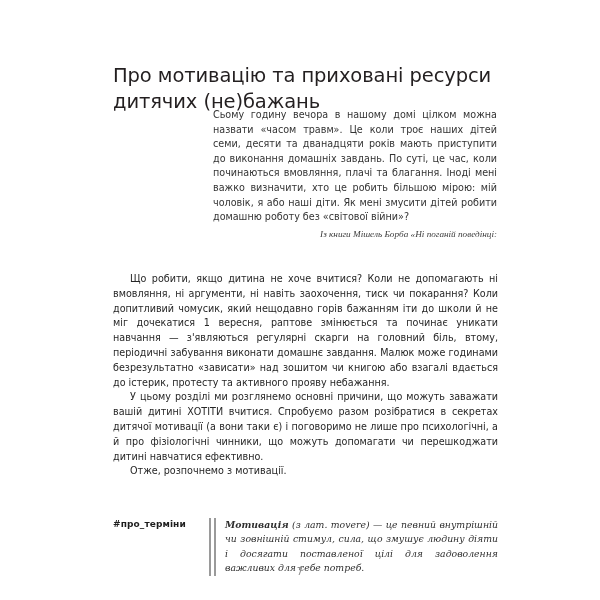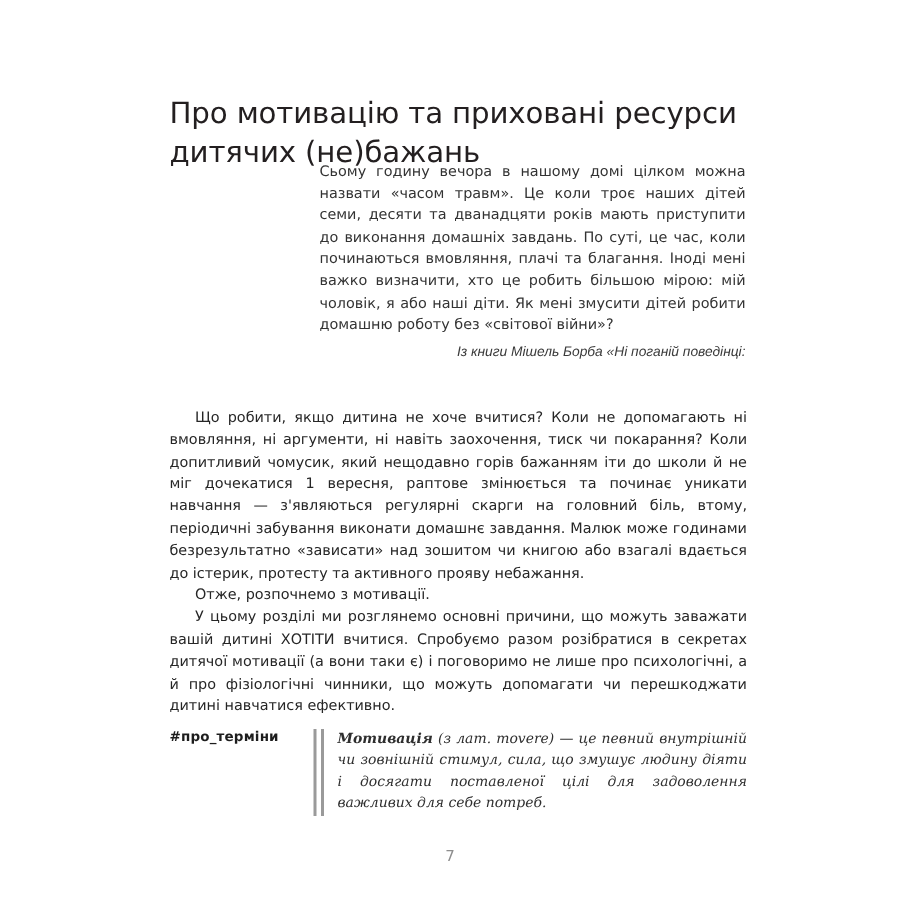--- a/index.html
+++ b/index.html
@@ -69,21 +69,21 @@
     font-family: "DejaVu Sans", sans-serif;
     font-size: 9.6px;
     line-height: 14.6px;
     text-align: justify;
     color: #333333;
     margin: 0;
     hyphens: none;
   }
   .epigraph-source {
     margin: 2px 0 0 0;
-    font-family: Liberation Sans, sans-serif;
+    font-family: Liberation Serif, serif;
     font-style: italic;
     font-size: 9.2px;
     line-height: 14.6px;
     text-align: right;
     color: #3a3a3a;
   }
   .epigraph-source .src-line { display: block; }
 
   
   .body-copy {
@@ -100,21 +100,21 @@
     text-align: justify;
     text-indent: 17px;
     color: #262626;
     hyphens: auto;
   }
 
   
   .term-block {
     position: absolute;
     left: 113px;
-    top: 486px;
+    top: 518px;
     width: 385px;
     display: flex;
     align-items: flex-start;
   }
   .term-tag {
     flex: 0 0 auto;
     width: 96px;
     font-family: "DejaVu Sans", sans-serif;
     font-size: 9px;
     font-weight: bold;
@@ -181,22 +181,22 @@
     <div class="epigraph-body">
       <p class="epigraph-text">Сьому годину вечора в нашому домі цілком можна назвати «часом травм». Це коли троє наших дітей семи, десяти та дванадцяти років мають приступити до виконання домашніх завдань. По суті, це час, коли починаються вмовляння, плачі та благання. Іноді мені важко визначити, хто це робить більшою мірою: мій чоловік, я або наші діти. Як мені змусити дітей робити домашню роботу без «світової війни»?</p>
       <p class="epigraph-source">
         <span class="src-line">Із книги Мішель Борба «Ні поганій поведінці:</span>
       </p>
     </div>
   </div>
 
   <div class="body-copy">
     <p>Що робити, якщо дитина не хоче вчитися? Коли не допомагають ні вмовляння, ні аргументи, ні навіть заохочення, тиск чи покарання? Коли допитливий чомусик, який нещодавно горів бажанням іти до школи й не міг дочекатися 1 вересня, раптове змінюється та починає уникати навчання — з'являються регулярні скарги на головний біль, втому, періодичні забування виконати домашнє завдання. Малюк може годинами безрезультатно «зависати» над зошитом чи книгою або взагалі вдається до істерик, протесту та активного прояву небажання.</p>
+    <p>У цьому розділі ми розглянемо основні причини, що можуть заважати вашій дитині ХОТІТИ вчитися. Спробуємо разом розібратися в секретах дитячої мотивації (а вони таки є) і поговоримо не лише про психологічні, а й про фізіологічні чинники, що можуть допомагати чи перешкоджати дитині навчатися ефективно.</p>
     <p>Отже, розпочнемо з мотивації.</p>
-    <p>У цьому розділі ми розглянемо основні причини, що можуть заважати вашій дитині ХОТІТИ вчитися. Спробуємо разом розібратися в секретах дитячої мотивації (а вони таки є) і поговоримо не лише про психологічні, а й про фізіологічні чинники, що можуть допомагати чи перешкоджати дитині навчатися ефективно.</p>
   </div>
 
   <div class="term-block">
     <div class="term-tag">#про_терміни</div>
     <span class="term-rule">
       <i></i>
         <i></i>
     </span>
     <p class="term-def">
       <b>Мотивація</b><span> (з лат. movere) — це певний внутрішній чи зовнішній стимул, сила, що змушує людину діяти і досягати поставленої цілі для задоволення важливих для себе потреб.</span>

